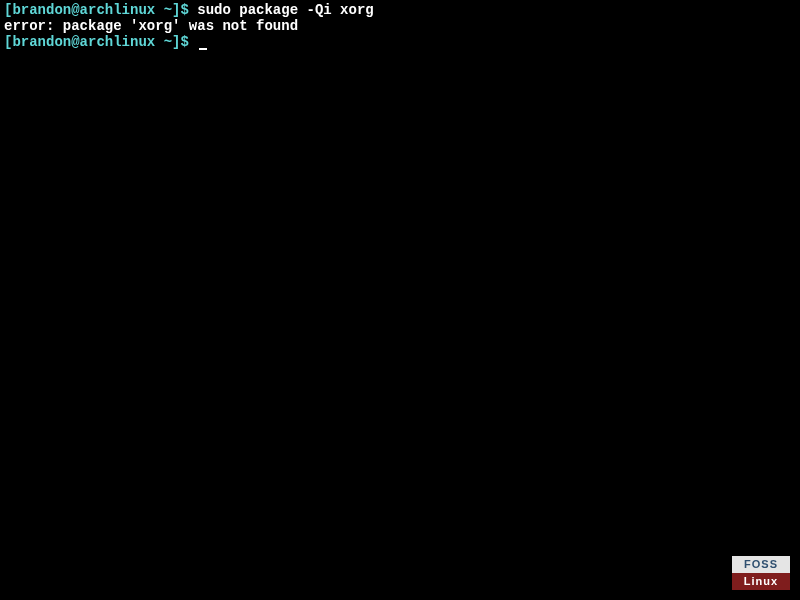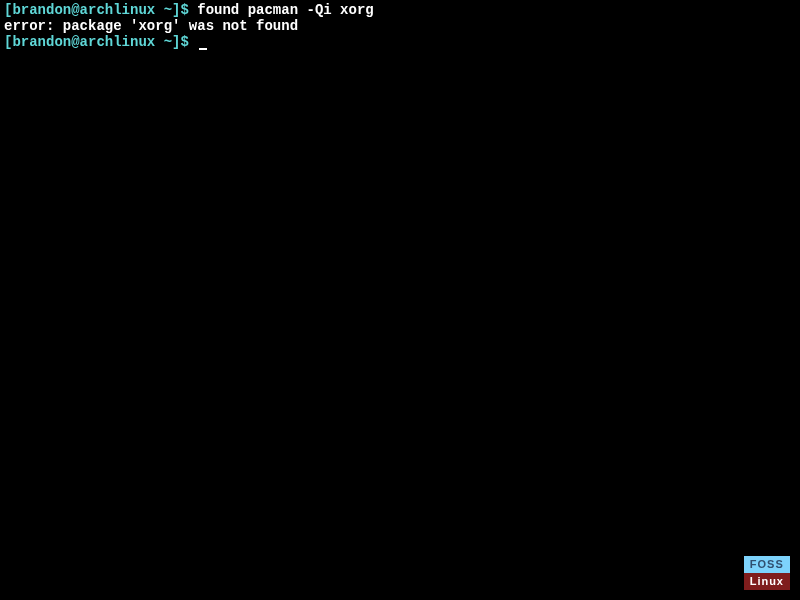--- a/index.html
+++ b/index.html
@@ -41,36 +41,36 @@
       position: absolute;
       bottom: 10px;
       right: 10px;
       font-family: Arial, sans-serif;
       font-size: 11px;
       font-weight: bold;
       text-align: center;
       line-height: 1;
     }
     .logo-top {
-      background: #7dd3fc;
+      background: #e5e5e5;
       color: #305070;
-      padding: 3px 6px;
+      padding: 3px 12px;
       letter-spacing: 1px;
     }
     .logo-bottom {
       background: #7f1d1d;
       color: #ffffff;
       padding: 3px 6px;
       letter-spacing: 1px;
     }
   </style>
 </head>
 <body>
 
-<div class="terminal-line"><span class="prompt-cyan">[</span><span class="prompt-cyan">brandon@archlinux</span><span class="prompt-cyan"> ~</span><span class="prompt-cyan">]$</span><span class="output-white"> found pacman -Qi xorg</span></div>
+<div class="terminal-line"><span class="prompt-cyan">[</span><span class="prompt-cyan">brandon@archlinux</span><span class="prompt-cyan"> ~</span><span class="prompt-cyan">]$</span><span class="output-white"> sudo package -Qi xorg</span></div>
 
 <div class="terminal-line"><span class="output-white">error: package 'xorg' was not found</span></div>
 
 <div class="terminal-line"><span class="prompt-cyan">[</span><span class="prompt-cyan">brandon@archlinux</span><span class="prompt-cyan"> ~</span><span class="prompt-cyan">]$</span><span class="output-white"> </span><span class="cursor"></span></div>
 
 <div class="logo">
   <div class="logo-top">FOSS</div>
   <div class="logo-bottom">Linux</div>
 </div>
 

